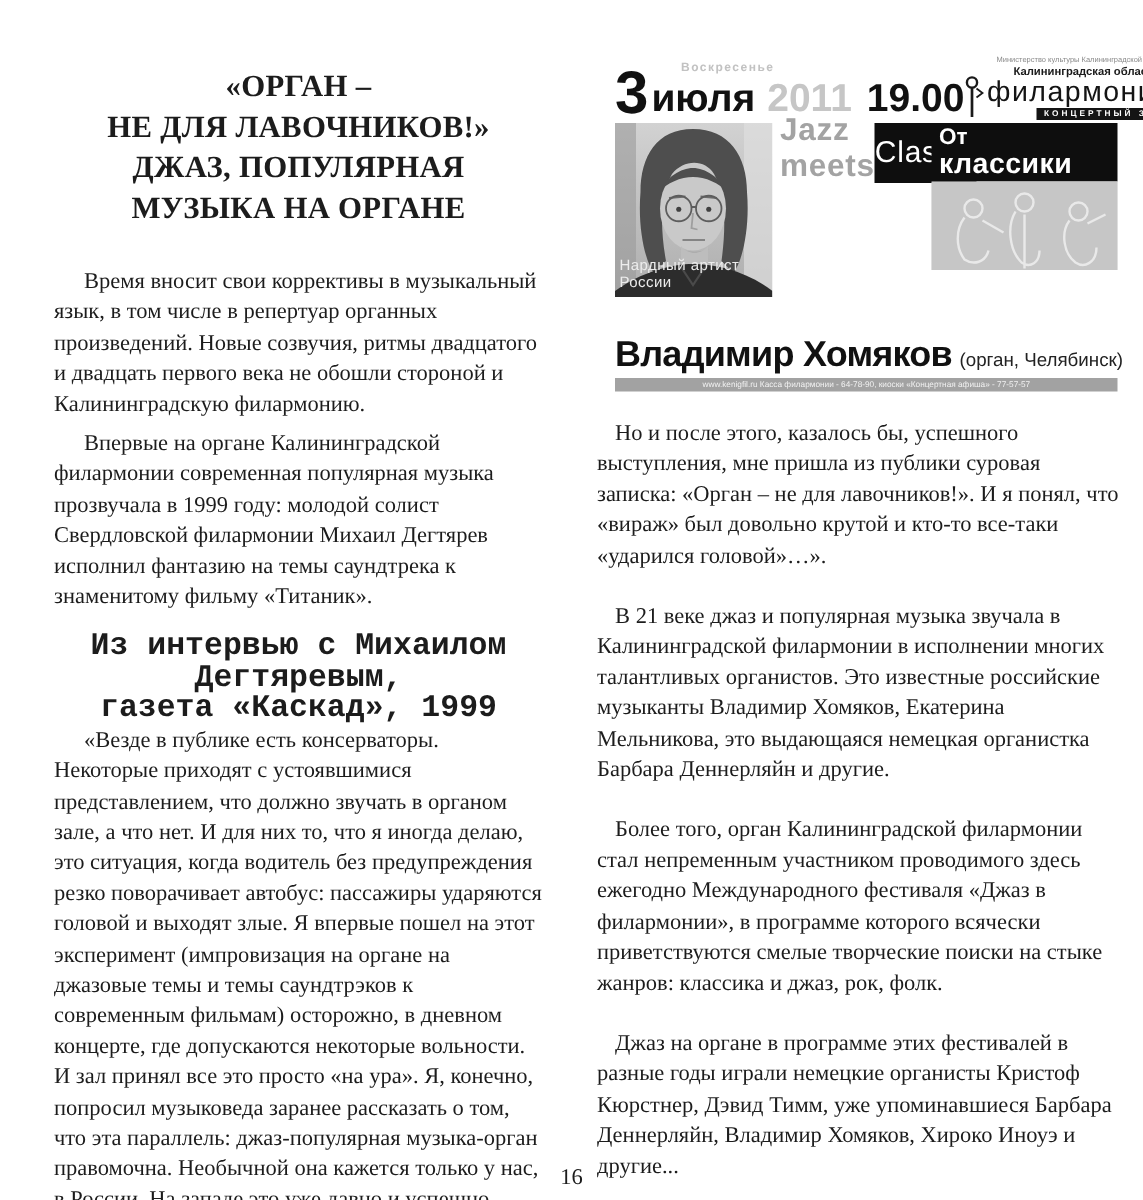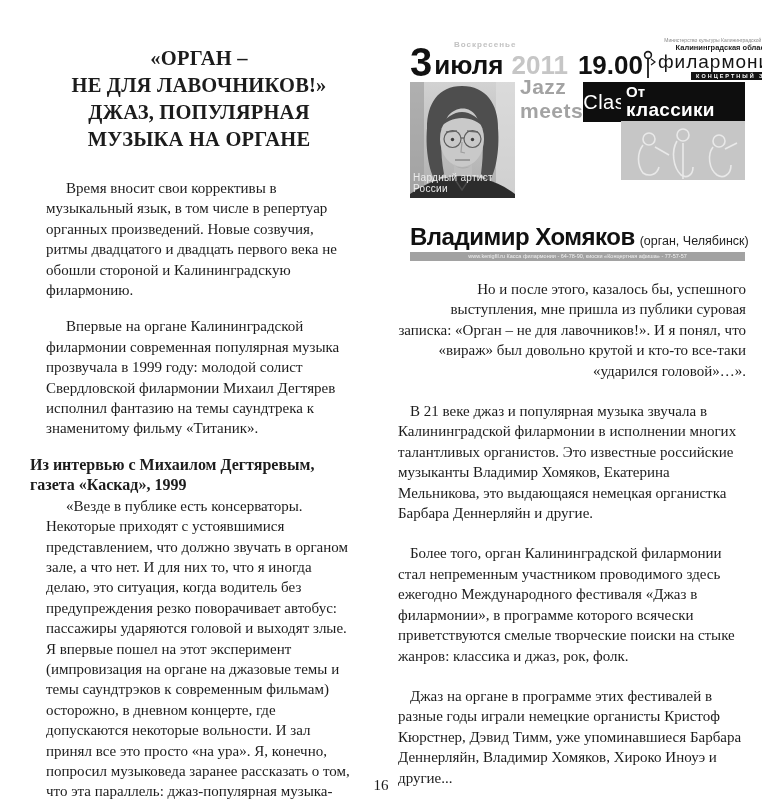--- a/index.html
+++ b/index.html
@@ -21,38 +21,39 @@
   .title{
     margin:5px 0 25px 0;
     font-size:20.5px;
     font-weight:bold;
     text-align:center;
     line-height:27px;
     white-space:pre-line;
     letter-spacing:.2px;
   }
   .body-p{
-    margin:16px;
+    margin:6px;
     font-size:15px;
     line-height:20.4px;
     text-indent:20px;
   }
   .body-p + .body-p{margin-top:2px;}
   .subhead{
     margin:14px 0 0 0;
-    font-size:16px;
+    font-size:21px;
     line-height:20.4px;
     font-weight:bold;
-    text-align:left;
+    text-align:center;
     white-space:pre-line;
+    font-family:Liberation Mono, monospace;
   }
   .quote{margin-top:0;}
 
   .col-right .body-p{text-indent:12px;margin:0 0 20px 0;}
-  .first-after-poster{margin-top:18px !important;text-align:right;}
+  .first-after-poster{margin-top:18px !important;}
 
   
   .poster{
     width:335px;margin-left:12px;
     font-family:"Liberation Sans", sans-serif;
     color:#111;
     user-select:none;
   }
   .poster-header{
     position:relative;

